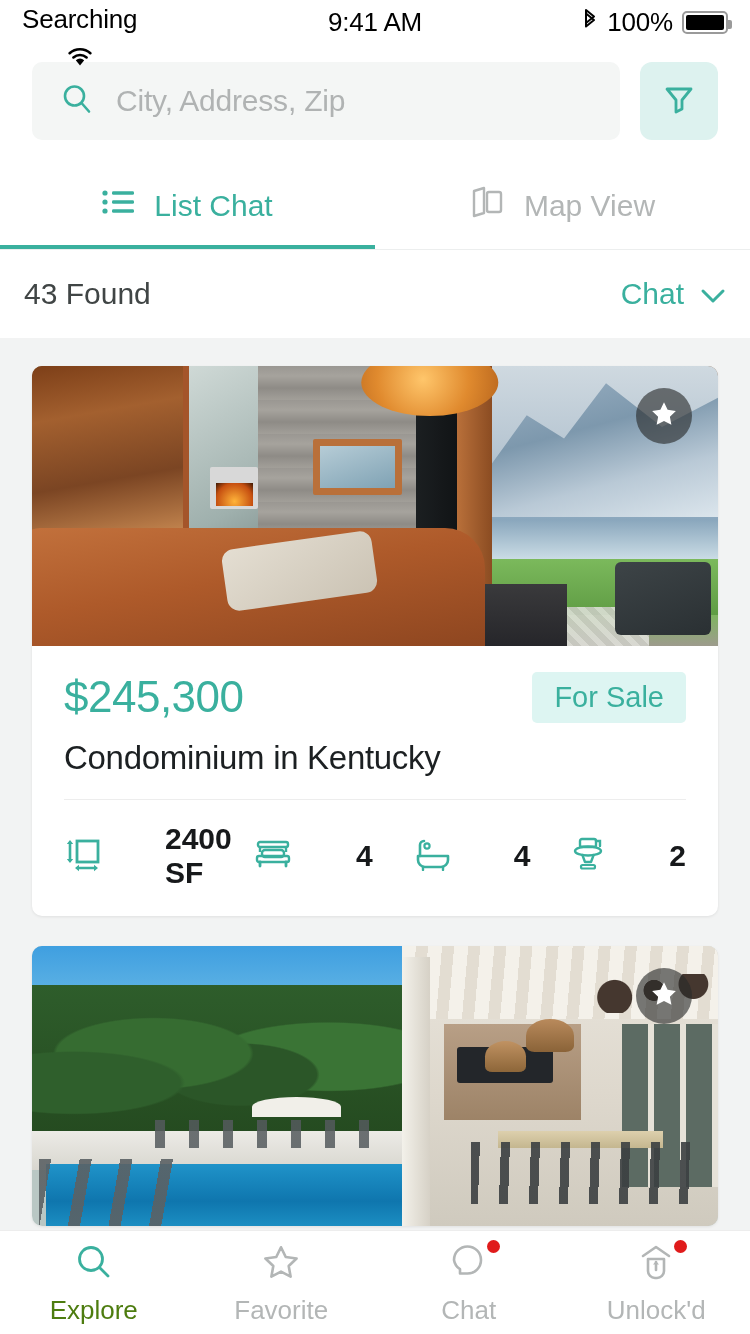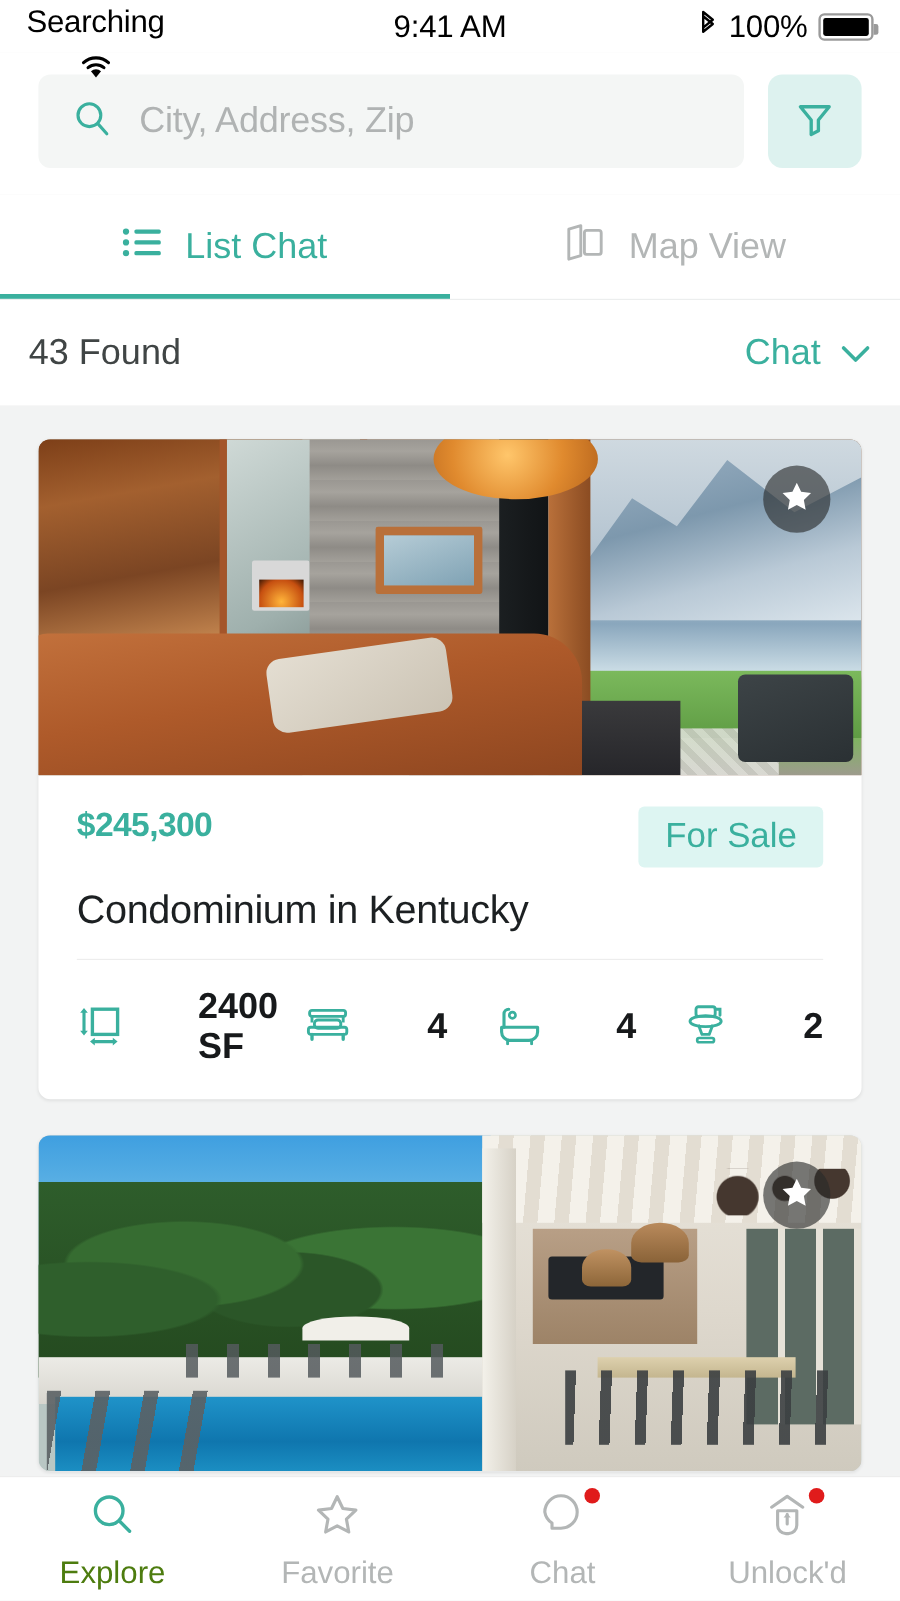--- a/index.html
+++ b/index.html
@@ -265,21 +265,21 @@
     position:absolute; left:82%; top:10%; width:18%; height:14%;
     background:
       radial-gradient(circle at 16% 60%,#45372f 0 16%,transparent 17%),
       radial-gradient(circle at 48% 42%,#45372f 0 15%,transparent 16%),
       radial-gradient(circle at 80% 26%,#45372f 0 14%,transparent 15%);
   }
 
   
   .info { padding:26px 32px 22px 32px; }
   .inforow1 { display:flex; align-items:flex-start; justify-content:space-between; }
-  .price { font-size:28px; font-weight:bold; color:#3ab09e; letter-spacing:-0.5px; }
+  .price { font-size:44px; font-weight:normal; color:#3ab09e; letter-spacing:-0.5px; }
   .badge {
     background:#ddf5f2; color:#3ab09e; font-size:29px;
     padding:9px 22px; border-radius:5px; white-space:nowrap;
   }
   .ptitle { font-size:33px; color:#1c2022; margin-top:16px; letter-spacing:-0.3px; }
   .divider { height:1px; background:#ededed; margin:0 32px; }
   .stats {
     display:flex; align-items:center; padding:22px 32px 26px 32px;
   }
   .stat { display:flex; align-items:center; gap:18px; }

